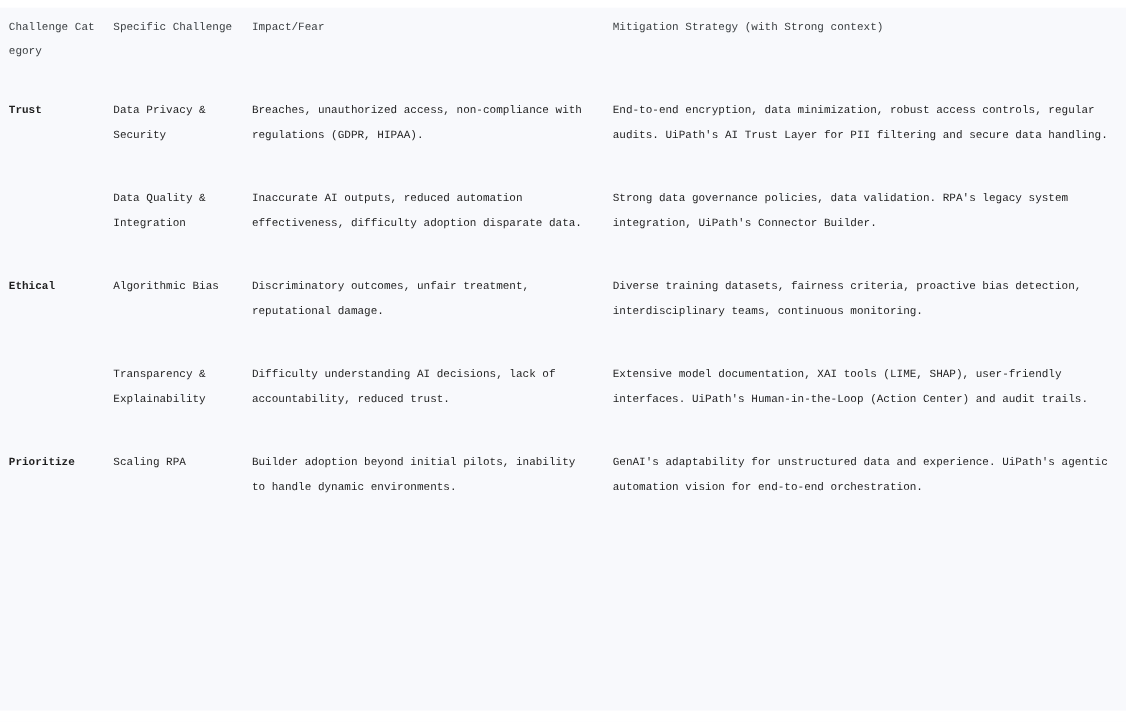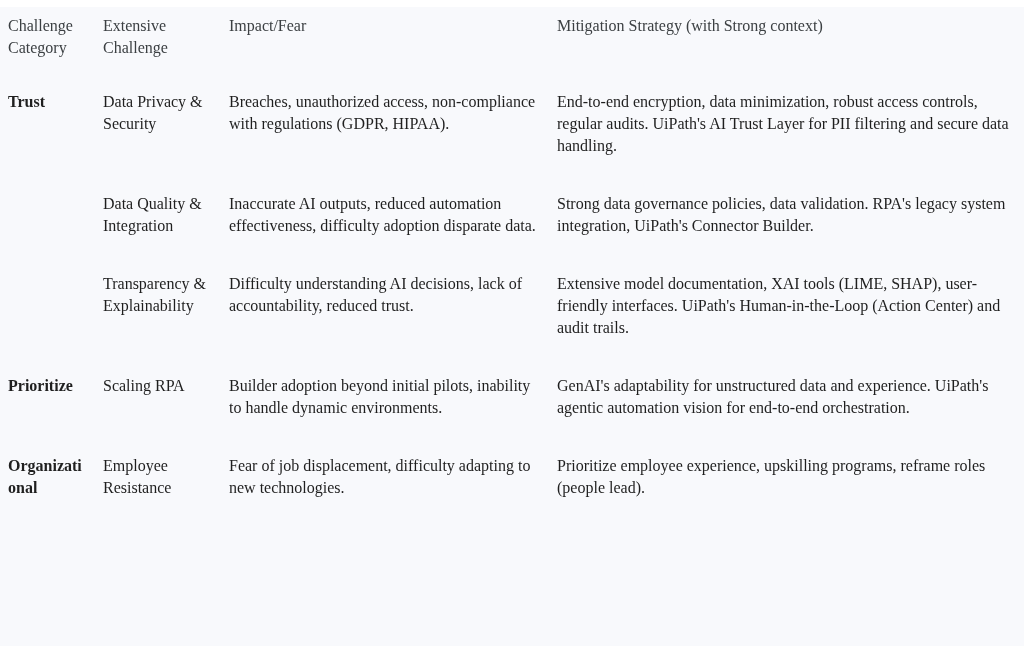--- a/index.html
+++ b/index.html
@@ -15,22 +15,22 @@
       left: 0;
       top: 7px;
       width: 1024px;
       height: 639px;
       background: #f8f9fc;
     }
     table {
       border-collapse: collapse;
       width: 1024px;
       table-layout: fixed;
-      font-family: Liberation Serif, serif;
-      font-size: 16px;
+      font-family: Liberation Mono, monospace;
+      font-size: 10px;
       line-height: 22px;
       color: #1f1f1f;
     }
     col.c1 { width: 95px; }
     col.c2 { width: 126px; }
     col.c3 { width: 328px; }
     col.c4 { width: 475px; }
     th, td {
       text-align: left;
       vertical-align: top;
@@ -61,51 +61,51 @@
   <table>
     <colgroup>
       <col class="c1">
         <col class="c2">
         <col class="c3">
         <col class="c4">
     </colgroup>
     <thead>
       <tr>
         <th class="h1">Challenge Category</th>
-        <th class="h2">Extensive Challenge</th>
+        <th class="h2">Specific Challenge</th>
         <th class="h3">Impact/Fear</th>
         <th class="h4">Mitigation Strategy (with Strong context)</th>
       </tr>
     </thead>
     <tbody>
       <tr>
         <td class="cat">Trust</td>
         <td class="specific">Data Privacy &amp; Security</td>
         <td>Breaches, unauthorized access, non-compliance with regulations (GDPR, HIPAA).</td>
         <td>End-to-end encryption, data minimization, robust access controls, regular audits. UiPath's AI Trust Layer for PII filtering and secure data handling.</td>
       </tr>
       <tr>
         <td class="cat"></td>
         <td class="specific">Data Quality &amp; Integration</td>
         <td>Inaccurate AI outputs, reduced automation effectiveness, difficulty adoption disparate data.</td>
         <td>Strong data governance policies, data validation. RPA's legacy system integration, UiPath's Connector Builder.</td>
       </tr>
       <tr>
+        <td class="cat">Ethical</td>
+        <td class="specific">Algorithmic Bias</td>
+        <td>Discriminatory outcomes, unfair treatment, reputational damage.</td>
+        <td>Diverse training datasets, fairness criteria, proactive bias detection, interdisciplinary teams, continuous monitoring.</td>
+      </tr>
+      <tr>
         <td class="cat"></td>
         <td class="specific">Transparency &amp; Explainability</td>
         <td>Difficulty understanding AI decisions, lack of accountability, reduced trust.</td>
         <td>Extensive model documentation, XAI tools (LIME, SHAP), user-friendly interfaces. UiPath's Human-in-the-Loop (Action Center) and audit trails.</td>
       </tr>
       <tr>
         <td class="cat">Prioritize</td>
         <td class="specific">Scaling RPA</td>
         <td>Builder adoption beyond initial pilots, inability to handle dynamic environments.</td>
         <td>GenAI's adaptability for unstructured data and experience. UiPath's agentic automation vision for end-to-end orchestration.</td>
       </tr>
-      <tr>
-        <td class="cat">Organizational</td>
-        <td class="specific">Employee Resistance</td>
-        <td>Fear of job displacement, difficulty adapting to new technologies.</td>
-        <td>Prioritize employee experience, upskilling programs, reframe roles (people lead).</td>
-      </tr>
     </tbody>
   </table>
 </div>
 
 </body></html>

